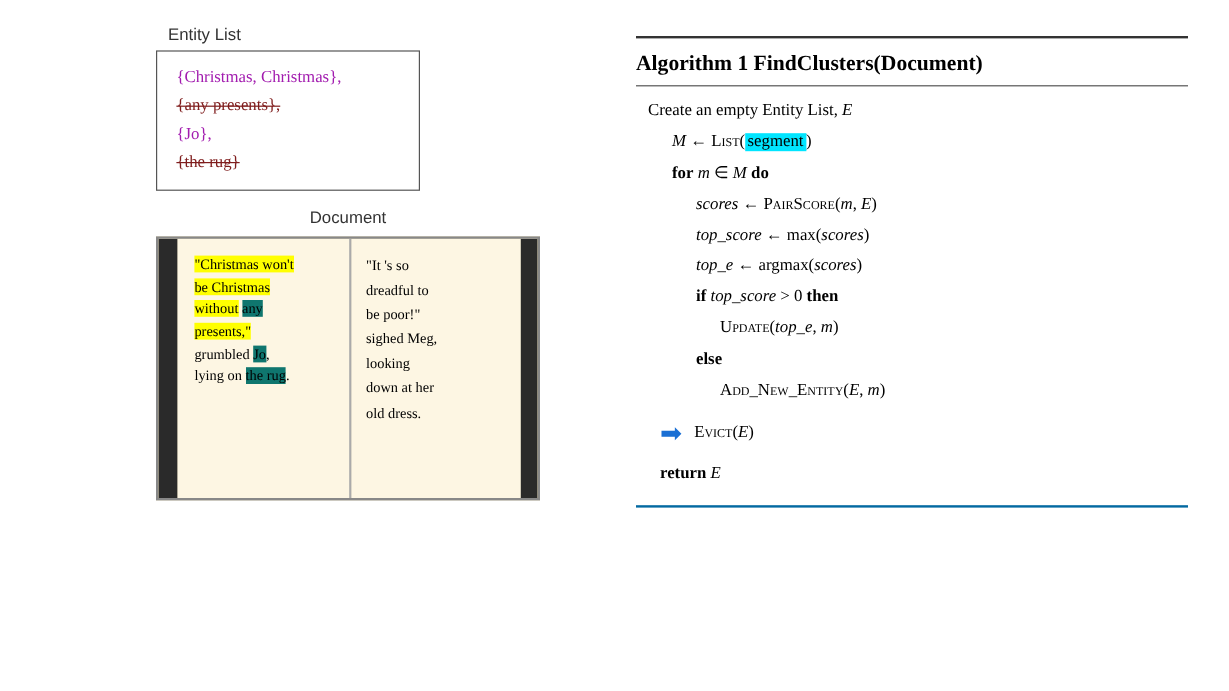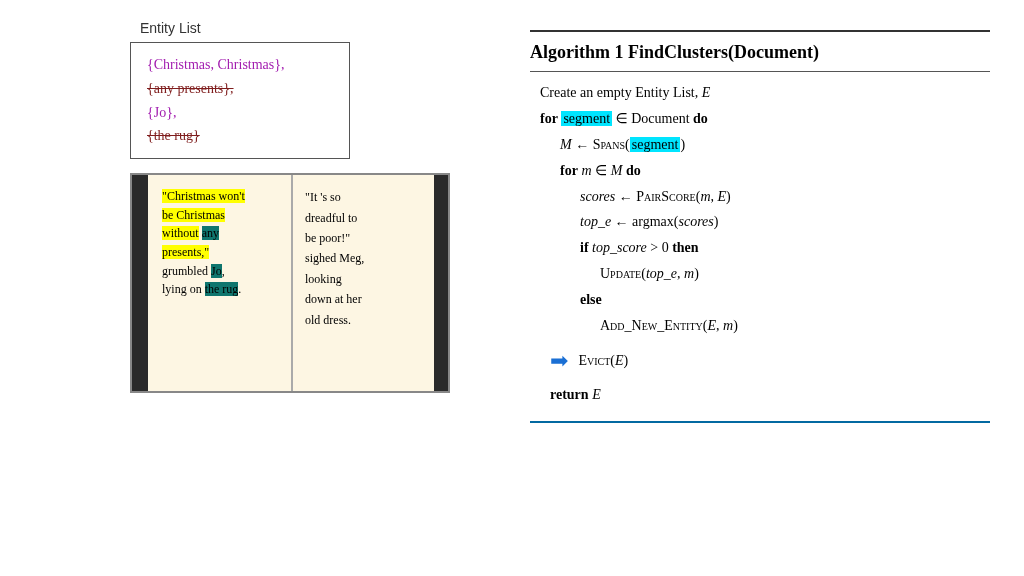--- a/index.html
+++ b/index.html
@@ -195,20 +195,21 @@
 
     <div class="entity-list-label">Entity List</div>
 
     <div class="entity-list-box">
       <div class="entity-line">{Christmas, Christmas},</div>
       <div class="entity-line strikethrough">{any presents},</div>
       <div class="entity-line">{Jo},</div>
       <div class="entity-line strikethrough">{the rug}</div>
     </div>
 
+    <div class="document-label">Document</div>
 
     <div class="book-container">
       <div class="book-spine"></div>
       <div class="book-page-left">
         <span class="hl-yellow">"Christmas won't</span><br>
         <span class="hl-yellow">be Christmas</span><br>
         <span class="hl-yellow">without</span> <span class="hl-cyan">any</span><br>
         <span class="hl-yellow">presents,"</span><br>
         grumbled <span class="hl-cyan">Jo</span>,<br>
         lying on <span class="hl-cyan">the rug</span>.
@@ -233,36 +234,36 @@
       <div class="algo-title">
         <strong>Algorithm 1 </strong><span>FindClusters(Document)</span>
       </div>
 
       <div class="algo-body">
 
         <span class="algo-line algo-indent0">
           Create an empty Entity List, <em>E</em>
         </span>
 
-        <span class="algo-line algo-indent0">
-          <strong>for</strong> <span class="algo-hl-cyan">segment</span> ∈ Document <strong>do</strong>
-        </span>
 
         <span class="algo-line algo-indent1">
-          <em>M</em> ← <span class="algo-smallcaps">Spans</span>(<span class="algo-hl-cyan">segment</span>)
+          <em>M</em> ← <span class="algo-smallcaps">List</span>(<span class="algo-hl-cyan">segment</span>)
         </span>
 
         <span class="algo-line algo-indent1">
           <strong>for</strong> <em>m</em> ∈ <em>M</em> <strong>do</strong>
         </span>
 
         <span class="algo-line algo-indent2">
           <em>scores</em> ← <span class="algo-smallcaps">PairScore</span>(<em>m</em>, <em>E</em>)
         </span>
 
+        <span class="algo-line algo-indent2">
+          <em>top_score</em> ← max(<em>scores</em>)
+        </span>
 
         <span class="algo-line algo-indent2">
           <em>top_e</em> ← argmax(<em>scores</em>)
         </span>
 
         <span class="algo-line algo-indent2">
           <strong>if</strong> <em>top_score</em> &gt; 0 <strong>then</strong>
         </span>
 
         <span class="algo-line algo-indent3">

